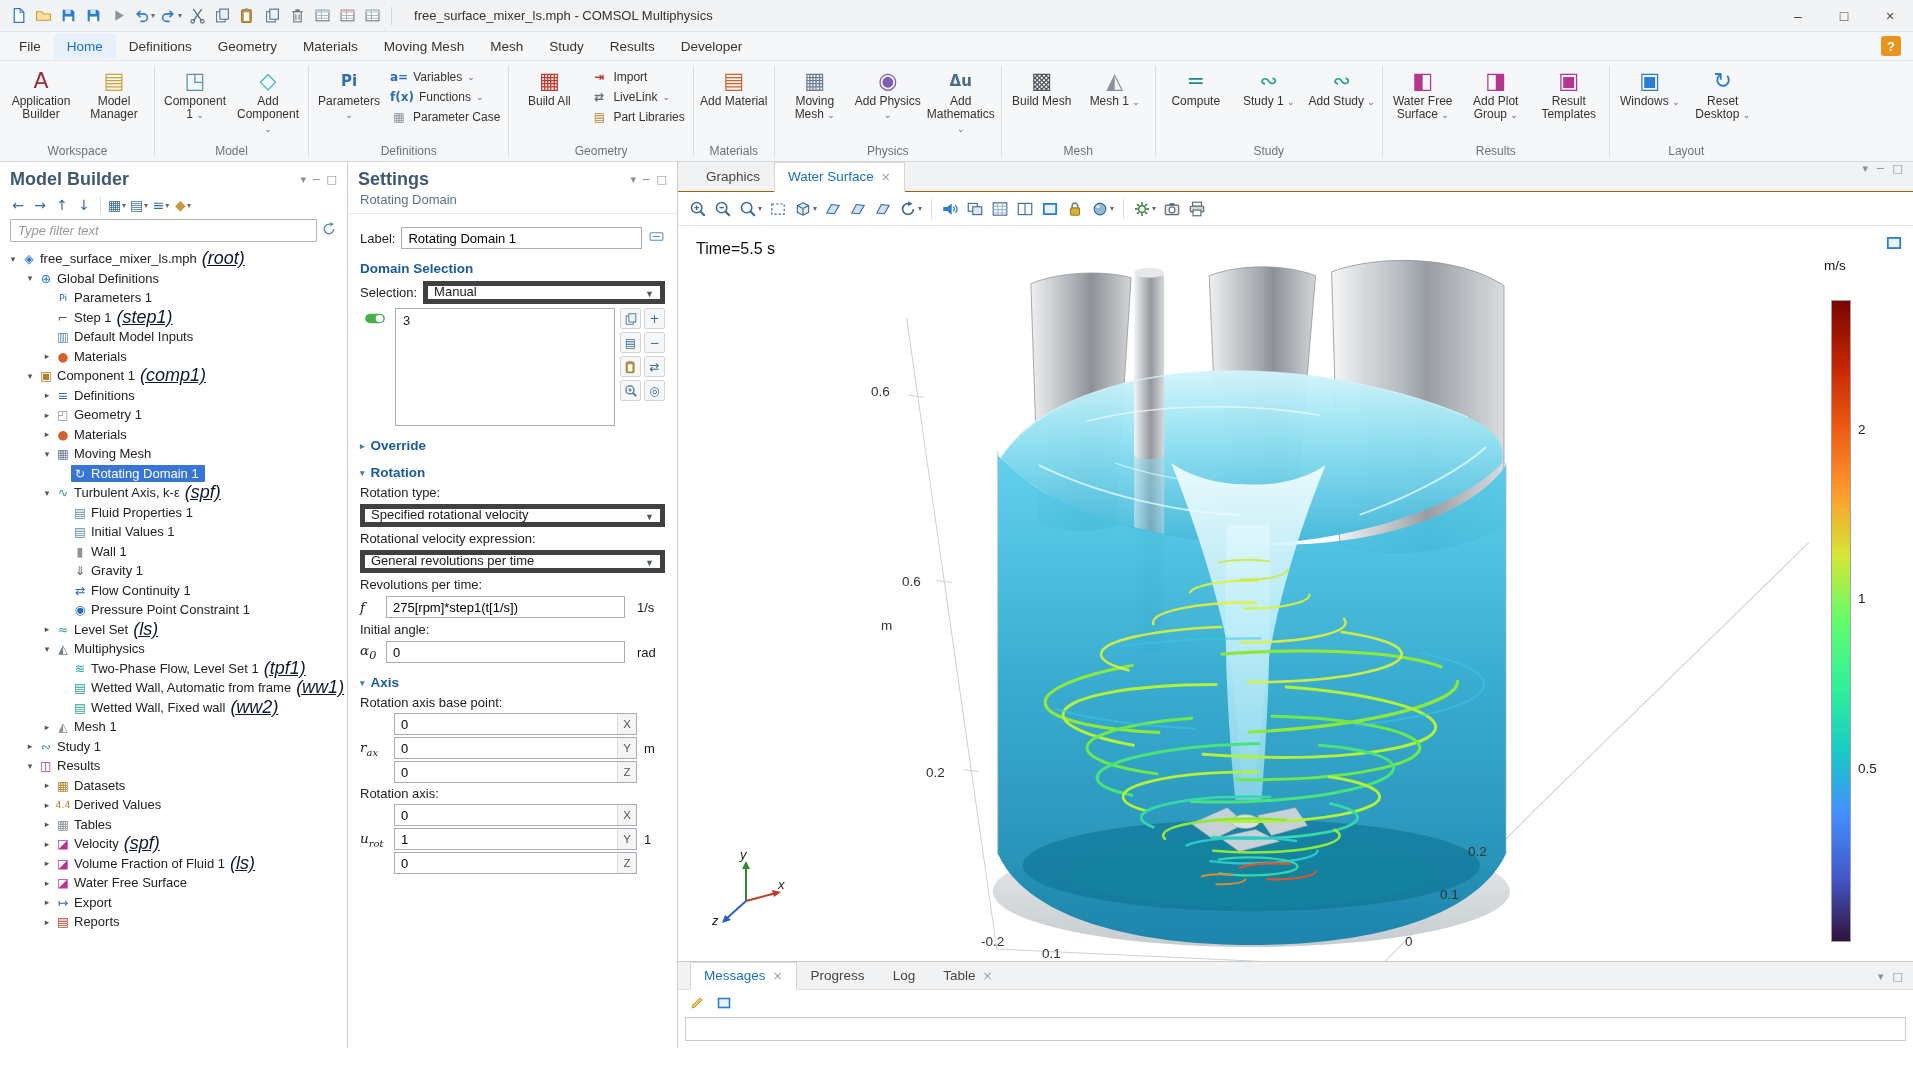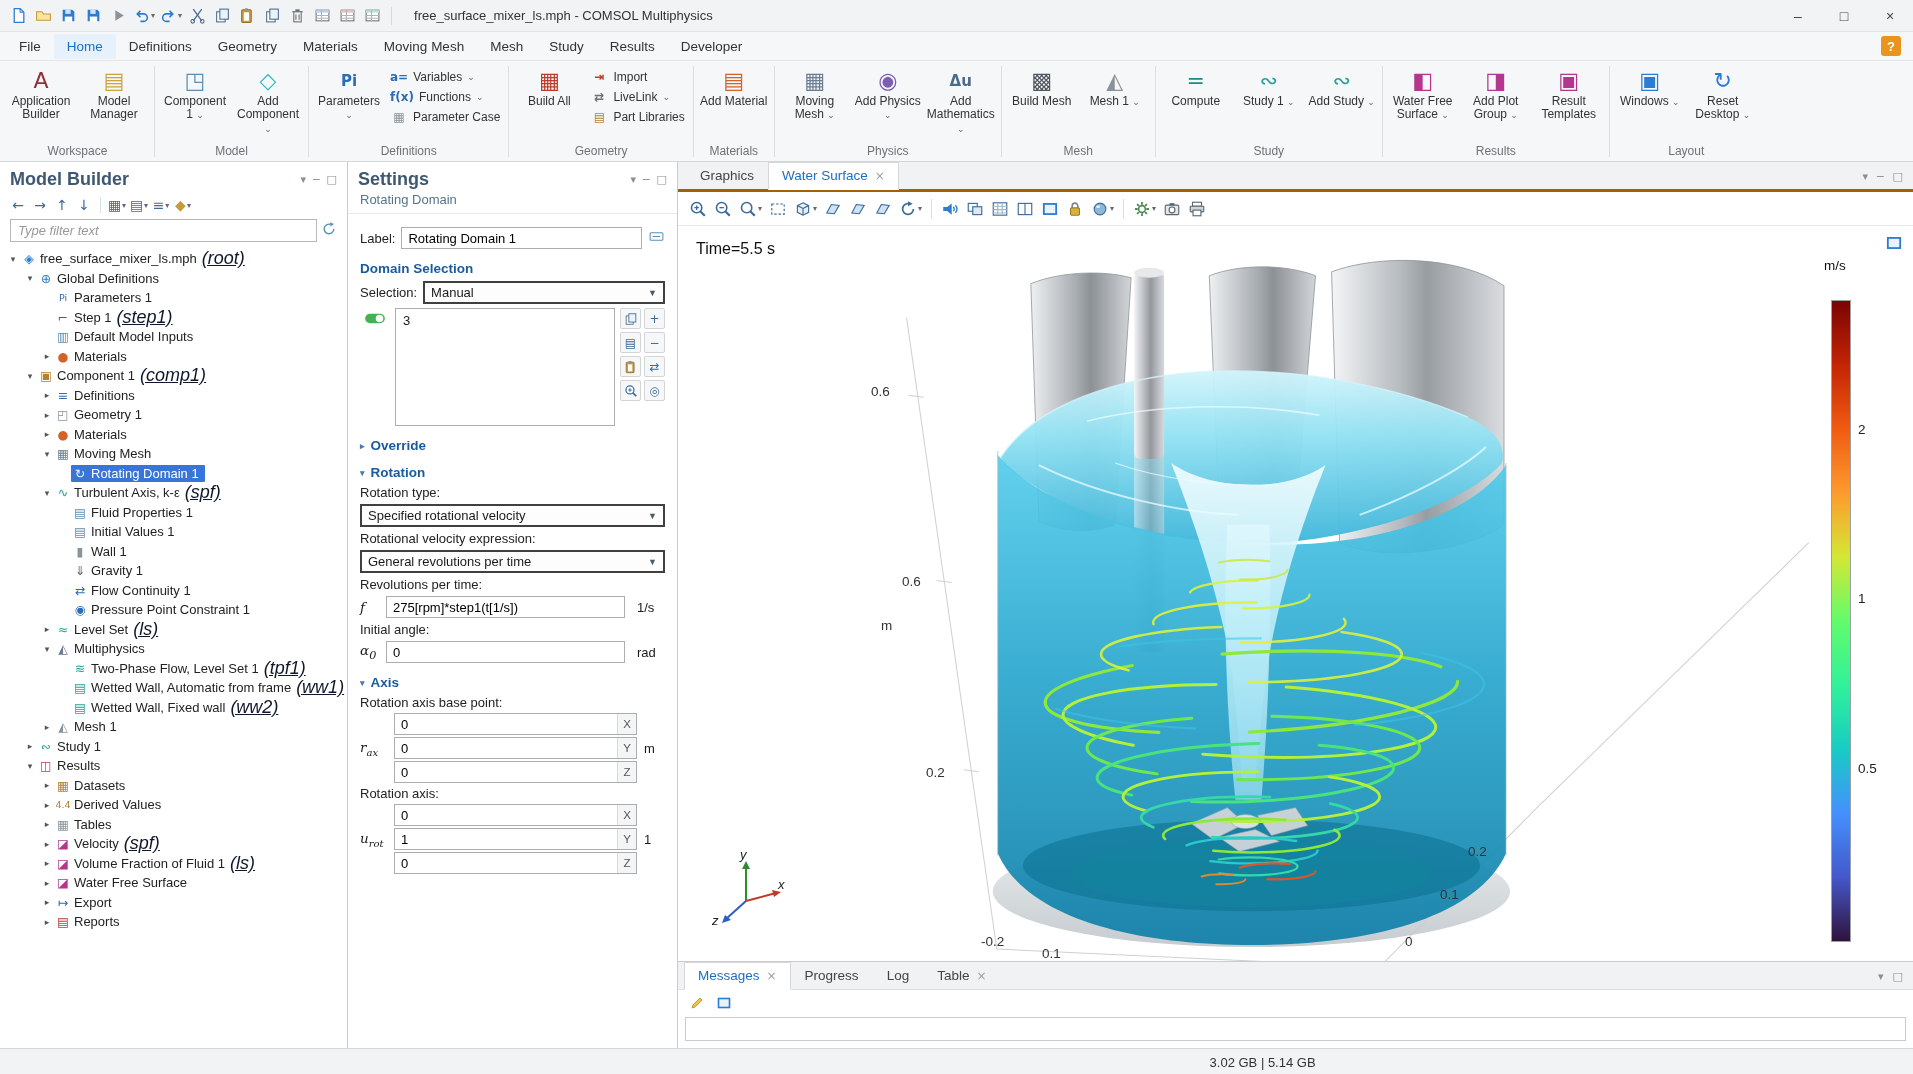--- a/index.html
+++ b/index.html
@@ -70,21 +70,21 @@
   .trow.sel .tcontent { background:#3875d7; }
   .trow.sel .tlabel { color:#fff; }
 
   
   .settings-sub { padding:0 12px 6px; color:#55748c; font-size:13px; border-bottom:1px solid #e7e9eb; }
   .settings-body { flex:1; overflow:hidden; padding:9px 12px; }
   .srow { display:flex; align-items:center; margin:4px 0; gap:6px; }
   .slabel { font-size:13px; color:#222; }
   input.txt { height:22px; border:1px solid #abadb3; padding:0 6px; font-size:13px; flex:1; min-width:0; }
   .iconbtn svg { width:17px; height:17px; }
-  .combo { height:23px; border:2px solid #404040; background:#fdfdfd; display:flex; align-items:center; padding:0 6px; font-size:13px; flex:1; min-width:0;gap:28px; }
+  .combo { height:23px; border:5px solid #404040; background:#fdfdfd; display:flex; align-items:flex-end; padding:0 6px; font-size:13px; flex:1; min-width:0;gap:28px; }
   .combo .ca { margin-left:auto; color:#4a5a66; font-size:9px; padding-left:6px; }
   .sechead { display:flex; align-items:center; gap:6px; color:#1a5a9e; font-size:13.5px; font-weight:bold; margin:12px 0 5px; }
   .tri { font-size:9px; color:#4a7ab5; }
   .selwrap { display:flex; gap:5px; margin:4px 0 2px; }
   .seltoggle { width:30px; display:flex; justify-content:center; padding-top:3px; }
   .seltoggle svg { width:24px; height:15px; }
   .sellist { flex:1; height:118px; border:1px solid #abadb3; background:#fff; padding:4px 7px; font-size:13px; }
   .selbtns { display:flex; gap:3px; }
   .selcol { display:flex; flex-direction:column; gap:3px; }
   .selbtn { width:21px; height:21px; border:1px solid #d2d4d6; background:#f6f7f8; display:flex; align-items:center; justify-content:center; font-size:12px; color:#3a6b9a; border-radius:2px; }
@@ -95,21 +95,21 @@
   .vecsym { width:34px; font-size:13.5px; font-style:italic; font-family:"DejaVu Serif",serif; }
   .vecsym sub { font-size:10px; }
   .vecfields { flex:1; display:flex; flex-direction:column; gap:2px; }
   .vfield { display:flex; height:22px; border:1px solid #abadb3; background:#fff; }
   .vfield input { flex:1; border:none; outline:none; padding:0 6px; font-size:13px; min-width:0; }
   .axl { width:19px; border-left:1px solid #d7d9db; background:#f4f5f6; display:flex; align-items:center; justify-content:center; font-size:11.5px; color:#555; }
   .vecunit { width:28px; padding-left:7px; font-size:13px; }
 
   
   .right { flex:1; display:flex; flex-direction:column; min-width:0; background:#fff; }
-  .gtabs { display:flex; align-items:flex-end; background:#f1f2f3; border-bottom:3px solid #a16207; padding-left:8px; height:30px; }
+  .gtabs { display:flex; background:#f1f2f3; border-bottom:1px solid #a16207; padding-left:14px; height:30px; }
   .gtab { display:flex; align-items:center; gap:7px; padding:5px 13px 6px; font-size:13.5px; color:#444; border:1px solid transparent; margin-bottom:-1px; }
   .gtab.active { background:#fff; border:1px solid #d5d7d9; border-bottom-color:#fff; color:#1a6fc4; }
   .closex { color:#98a0a6; font-size:12px; }
   .tabs-right { margin-left:auto; display:flex; gap:9px; padding:0 10px 6px 0; color:#8a8f94; font-size:11px; }
   .gtoolbar { display:flex; align-items:center; gap:1px; padding:3px 8px; border-bottom:1px solid #e6e7e9; height:34px; }
   .gbtn { display:flex; align-items:center; padding:2px 3px; border-radius:2px; }
   .gbtn svg { width:18px; height:18px; }
   .gsep { width:1px; height:20px; background:#dcdee0; margin:0 5px; }
 
   .canvas { flex:1; position:relative; overflow:hidden; background:#fff; }
@@ -120,21 +120,21 @@
   .cbar { position:absolute; left:1153px; top:74px; width:20px; height:642px; border:1px solid #9aa0a4; }
   .ctick { position:absolute; left:1180px; font-size:13.5px; color:#222; }
   .corner-icon { position:absolute; right:10px; top:8px; }
   .corner-icon svg { width:18px; height:18px; }
   .triad { position:absolute; left:28px; bottom:26px; width:86px; height:86px; }
   .triad svg { position:absolute; inset:0; }
   .triad span { position:absolute; font-size:13px; font-style:italic; color:#222; }
 
   
   .messages { border-top:1px solid #c9cbcd; display:flex; flex-direction:column; }
-  .mtabs { display:flex; align-items:flex-end; background:#f1f2f3; border-bottom:1px solid #dedfe1; padding-left:6px; height:28px; }
+  .mtabs { display:flex; align-items:flex-end; background:#f1f2f3; border-bottom:1px solid #dedfe1; padding-left:12px; height:28px; }
   .mtoolbar { display:flex; align-items:center; gap:5px; padding:3px 8px; height:26px; }
   .mtoolbar svg { width:16px; height:16px; }
   .mcontent { height:24px; margin:1px 7px 7px; border:1px solid #c9cbcd; background:#fff; }
 
   
   .statusbar { background:#f2f3f5; border-top:1px solid #d5d7d9; position:relative; }
   .mem { position:absolute; left:66%; top:50%; transform:translate(-50%,-50%); font-size:13px; color:#333; }
 </style>
 </head>
 <body>
@@ -1297,16 +1297,13 @@
                   <rect x="2.5" y="3.5" width="11" height="9" fill="#eaf2fa" stroke="#2b7cd3" stroke-width="1.6"></rect>
                 </svg>
               </span>
             </span>
           </div>
         <div class="mcontent"></div>
       </div>
     </section>
   </div>
 
-  <div class="statusbar">
-    <span class="mem">3.02 GB | 5.14 GB</span>
-  </div>
 </div>
 
 </body></html>

